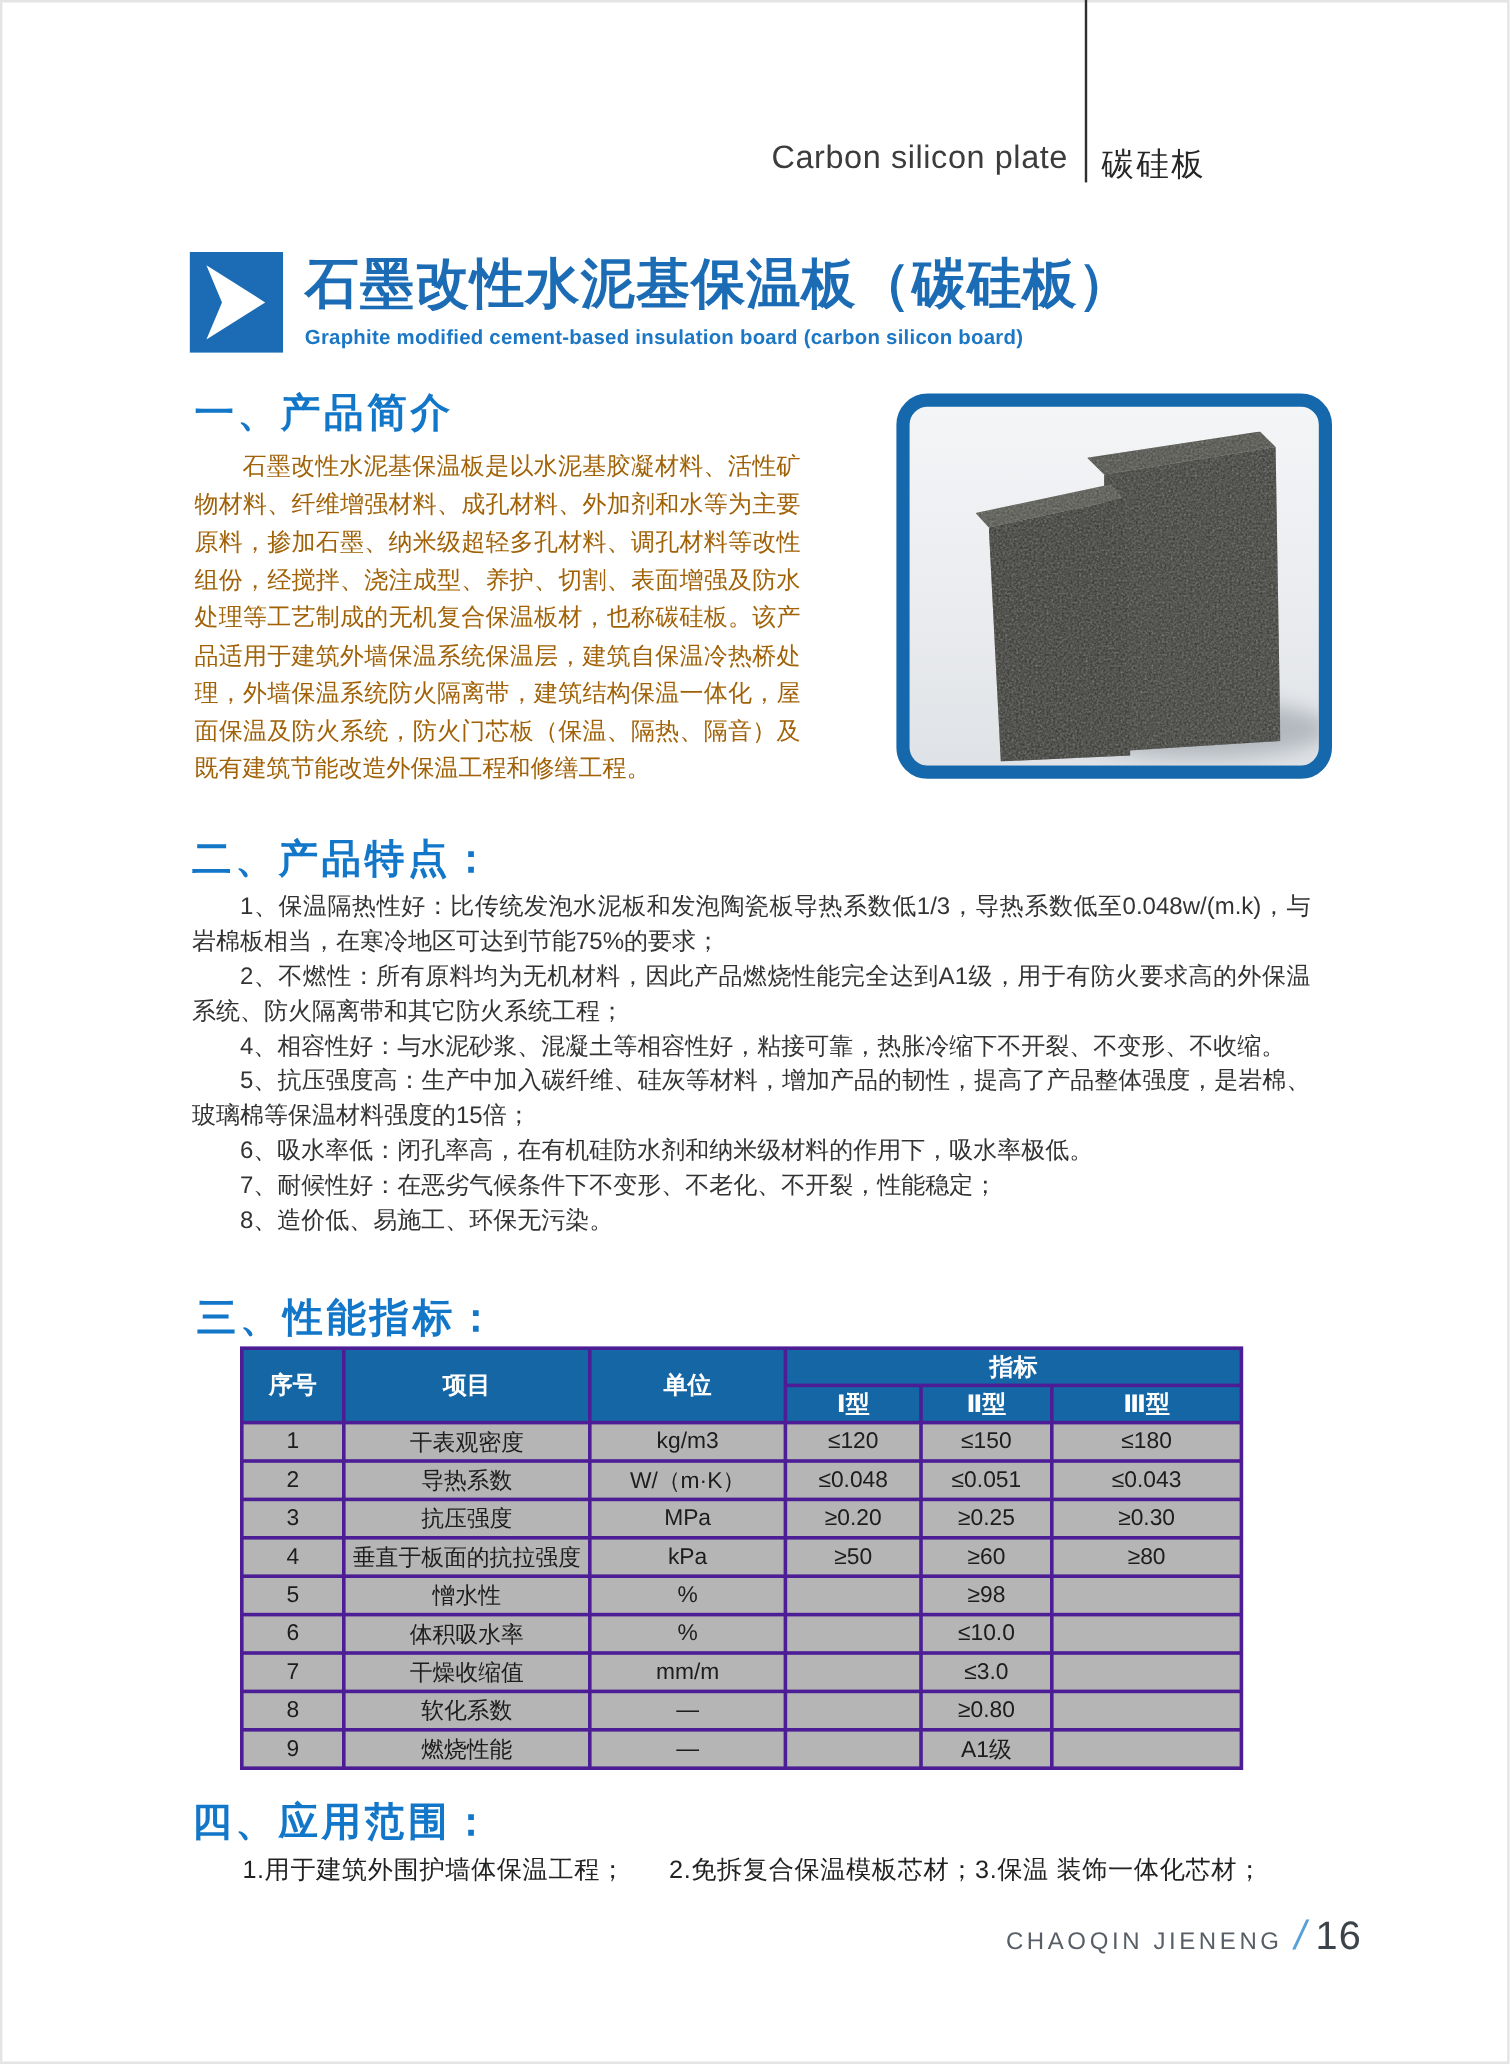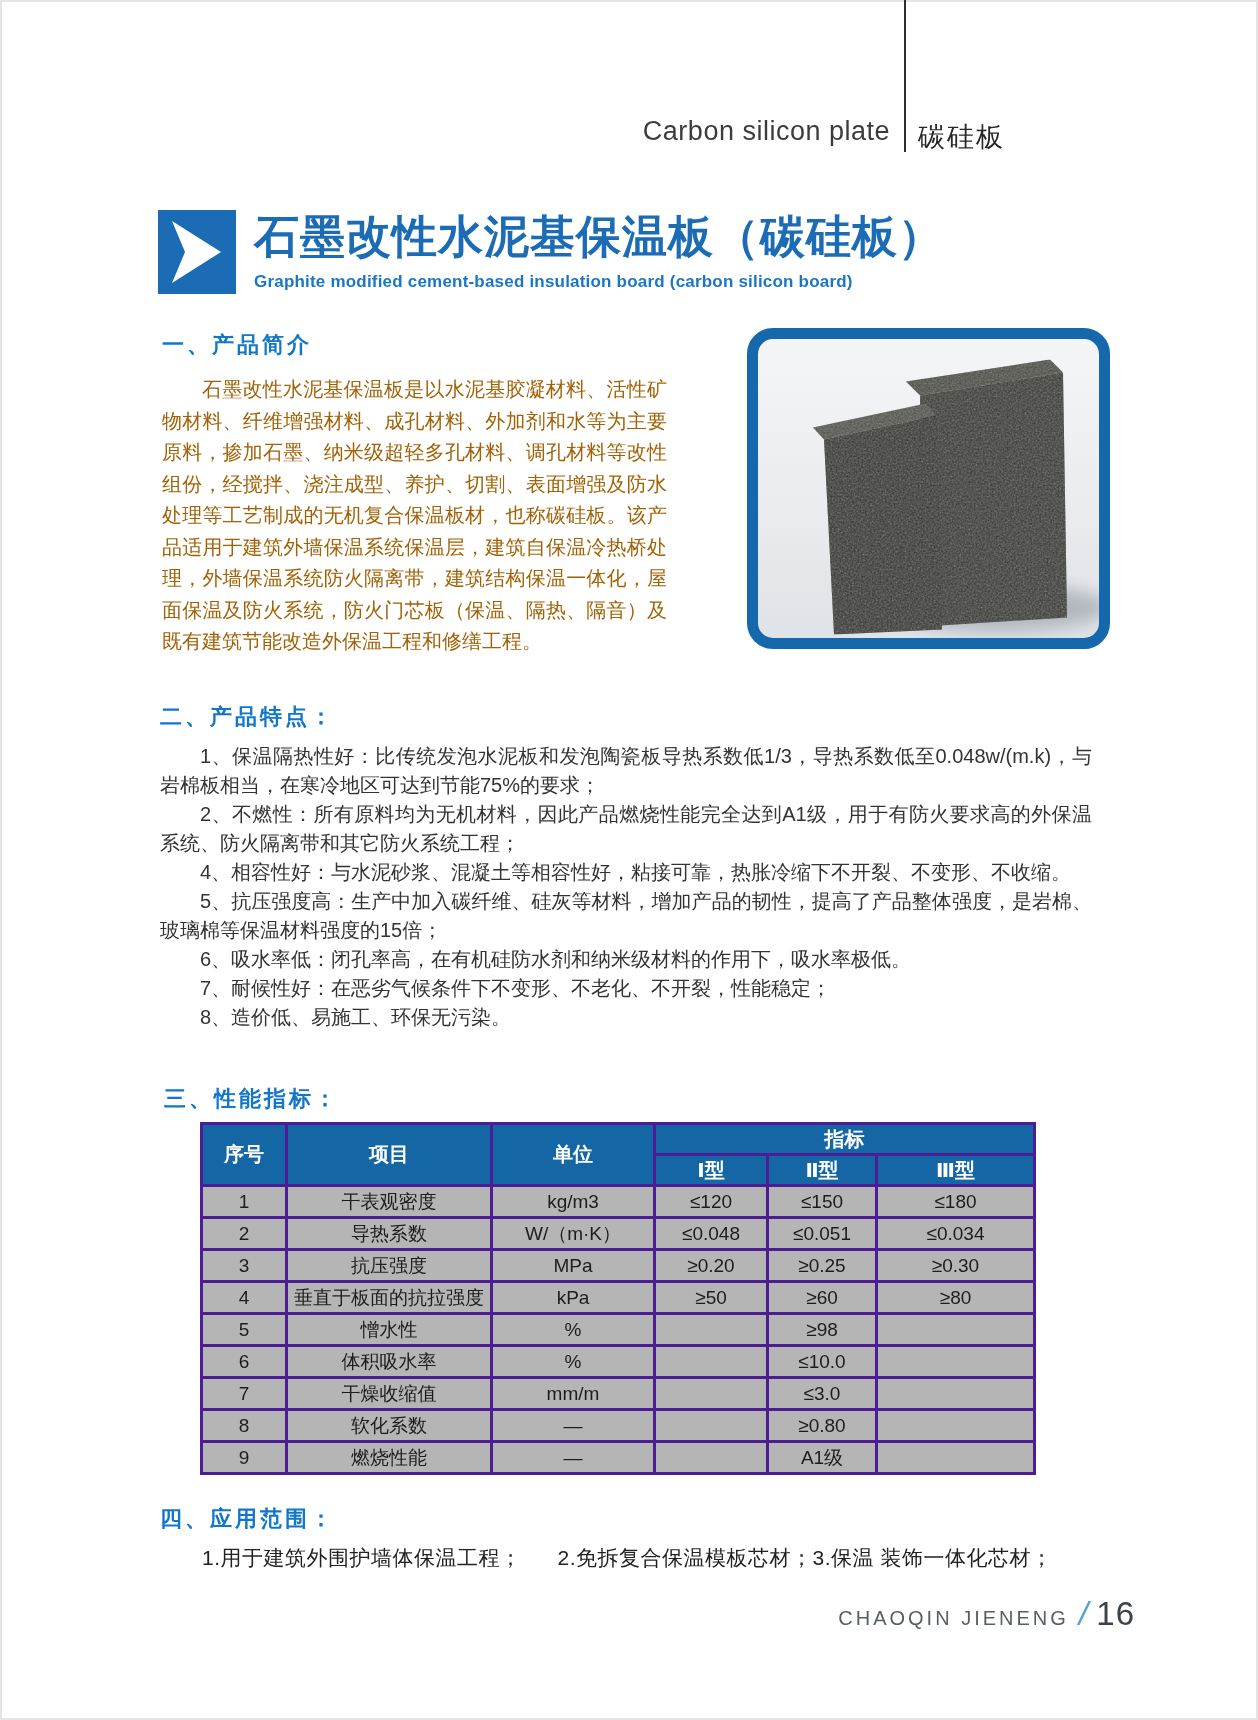--- a/index.html
+++ b/index.html
@@ -13,21 +13,21 @@
   .h-en{position:absolute;right:368px;top:116px;font-size:27px;color:#3c3c3c;letter-spacing:.5px;}
   .h-zh{position:absolute;left:918px;top:119px;font-size:27px;color:#262626;letter-spacing:2px;}
   
   .title-block{position:absolute;left:158px;top:210px;display:flex;align-items:center;}
   .title-icon{width:78px;height:84px;flex:0 0 78px;}
   .title-texts{margin-left:18px;}
   h1.main-title{margin:0;font-size:45px;line-height:48px;font-weight:bold;color:#1b6cb4;letter-spacing:1px;}
   .subtitle{margin-top:11px;font-size:17px;font-weight:bold;color:#1b77c5;letter-spacing:.2px;}
   
   h2.sec-h{margin:0;font-family:"DejaVu Serif","Liberation Serif",serif;
-    font-size:22px;line-height:32px;font-weight:bold;color:#1277c8;letter-spacing:3px;}
+    font-size:33px;line-height:32px;font-weight:bold;color:#1277c8;letter-spacing:3px;}
   
   .sec-intro{position:absolute;left:162px;top:328px;width:505px;}
   .intro-text{margin:14px 0 0 0;font-size:20px;line-height:31.5px;color:#a16207;
     text-align:justify;text-indent:2em;}
   
   .photo{position:absolute;left:747px;top:328px;width:363px;height:321px;box-sizing:border-box;
     border:11px solid #1568ac;border-radius:26px;overflow:hidden;
     background:linear-gradient(180deg,#f4f5f7 0%,#e9ebee 60%,#dfe2e6 100%);}
   .photo svg{display:block;width:100%;height:100%;}
   
@@ -168,21 +168,21 @@
             <td>≤120</td>
             <td>≤150</td>
             <td>≤180</td>
           </tr>
           <tr>
             <td>2</td>
             <td>导热系数</td>
             <td>W/（m·K）</td>
             <td>≤0.048</td>
             <td>≤0.051</td>
-            <td>≤0.034</td>
+            <td>≤0.043</td>
           </tr>
           <tr>
             <td>3</td>
             <td>抗压强度</td>
             <td>MPa</td>
             <td>≥0.20</td>
             <td>≥0.25</td>
             <td>≥0.30</td>
           </tr>
           <tr>

